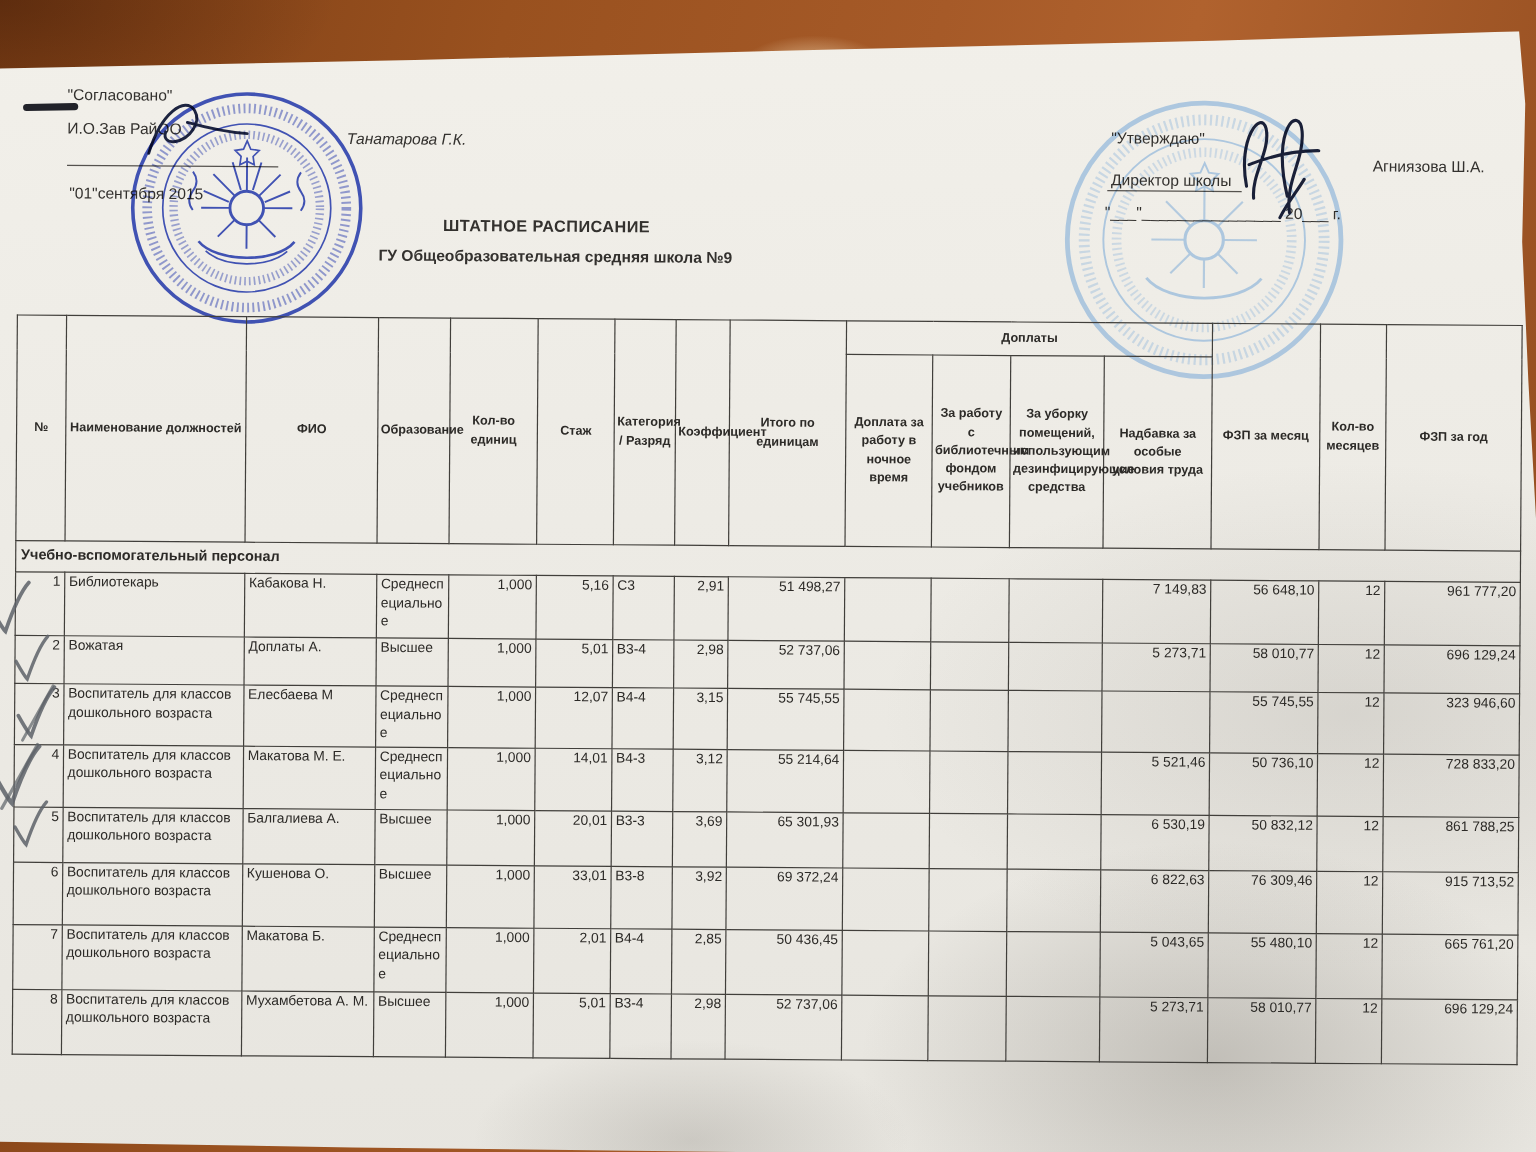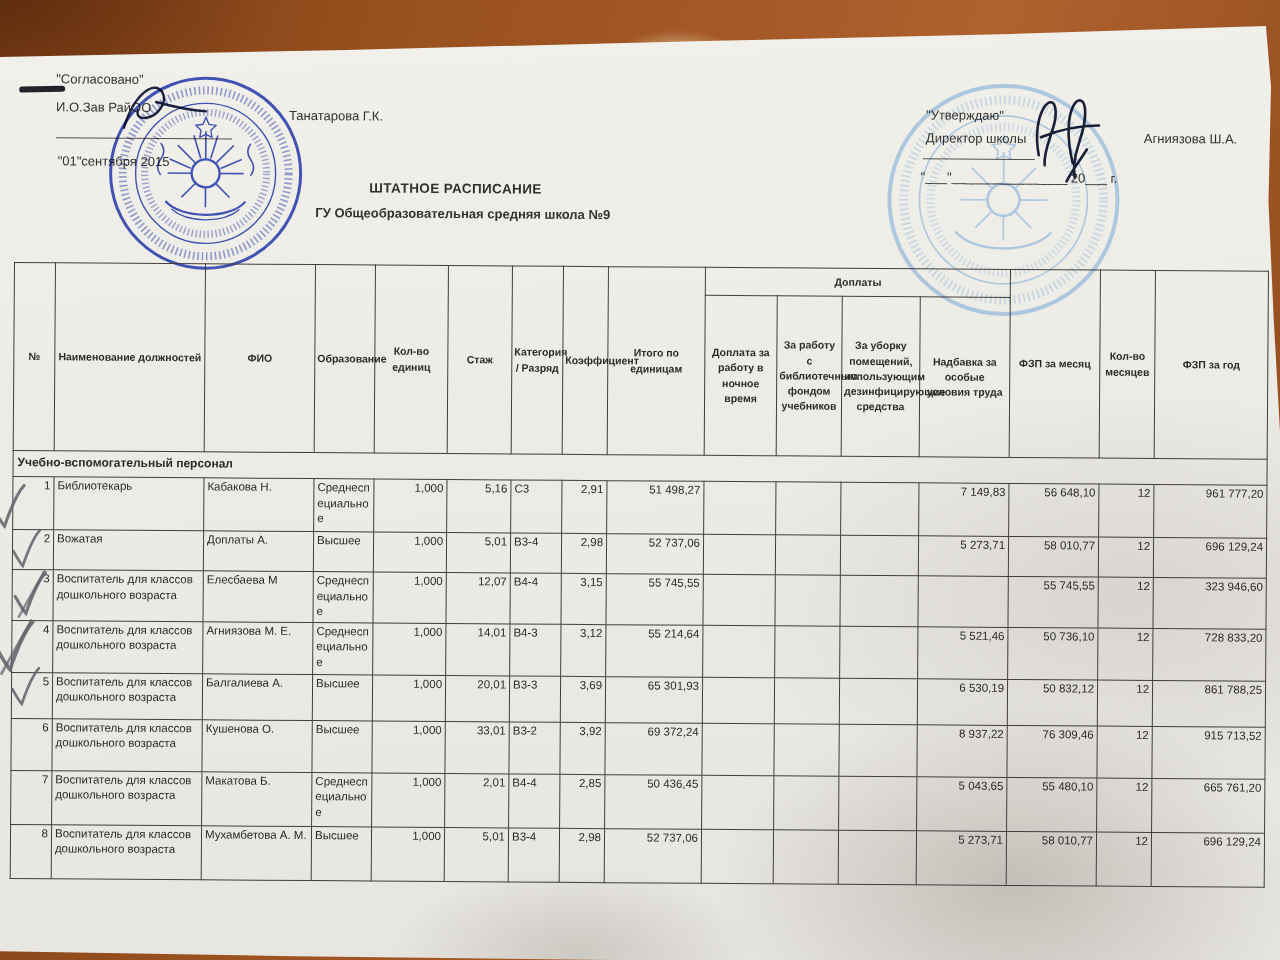--- a/index.html
+++ b/index.html
@@ -43,21 +43,21 @@
 </head>
 <body>
 
 <div class="paper"></div>
 
 <div class="content">
 
   <div class="inkmark"></div>
   <div class="t" style="left:55px;top:71px;">"Согласовано"</div>
   <div class="t" style="left:55px;top:99px;">И.О.Зав РайОО</div>
-  <div class="t" style="left:288px;top:106px;">Танатарова Г.К.</div>
+  <div class="t" style="left:288px;top:106px;font-style:italic;">Танатарова Г.К.</div>
   <div class="rule" style="left:55px;top:137px;width:176px;"></div>
   <div class="t" style="left:57px;top:153px;">"01"сентября 2015</div>
 
   <svg width="100" height="70" style="left:115px;top:75px;" viewBox="0 0 100 70">
     <path d="M8,52 C18,18 38,4 46,16 C52,26 42,40 30,42 C24,43 20,40 22,34 M40,26 C55,30 72,34 90,35" fill="none" stroke="#1d2440" stroke-width="2.4" stroke-linecap="round"></path>
   </svg>
 
   <svg class="stamp" width="200" height="200" style="left:105px;top:72px;opacity:.92;" viewBox="0 0 200 200">
     <g fill="none" stroke="#3144ae">
       <circle cx="100" cy="100" r="95" stroke-width="3"></circle>
@@ -74,21 +74,21 @@
       <path d="M66,136 C82,150 118,150 134,136" stroke-width="1.4"></path>
       <path d="M100,44 l3,7 7,1 -5,5 1,7 -6,-3 -6,3 1,-7 -5,-5 7,-1 z" stroke-width="1.4"></path>
       <path d="M55,70 q6,8 0,16 q-6,8 0,16 M145,70 q-6,8 0,16 q6,8 0,16" stroke-width="1.6"></path>
     </g>
   </svg>
 
   <div class="t doc-title" style="left:305px;top:178px;width:300px;font-size:13.5px;">ШТАТНОЕ РАСПИСАНИЕ</div>
   <div class="t doc-sub" style="left:315px;top:203px;width:280px;font-size:13px;">ГУ Общеобразовательная средняя школа №9</div>
 
   <div class="t" style="left:925px;top:101px;">"Утверждаю"</div>
-  <div class="t" style="left:925px;top:124px;">Директор школы</div>
+  <div class="t" style="left:925px;top:136px;">Директор школы</div>
   <div class="t" style="left:1143px;top:123px;">Агниязова Ш.А.</div>
   <div class="rule" style="left:922px;top:152px;width:112px;"></div>
   <div class="t" style="left:920px;top:163px;">"___"________________ 20___ г.</div>
 
   <svg width="110" height="120" style="left:1020px;top:78px;" viewBox="0 0 110 120">    
       <path d="M18,70 C10,30 30,6 34,22 C38,40 22,60 24,80 M52,78 C38,20 62,2 64,24 C66,48 50,66 54,92 M20,52 C40,44 62,40 78,40 M46,96 C52,84 60,74 66,64" fill="none" stroke="#1a2038" stroke-width="2.6" stroke-linecap="round"></path>
   </svg>
 
   <svg class="stamp" width="240" height="240" style="left:883px;top:73px;opacity:.8;" viewBox="0 0 240 240">
     <g fill="none" stroke="#9cbddc">
@@ -202,21 +202,21 @@
           <td class="rgt"></td>
           <td class="rgt"></td>
           <td class="rgt"></td>
           <td class="rgt">55 745,55</td>
           <td class="rgt">12</td>
           <td class="rgt">323 946,60</td>
         </tr>
         <tr style="height:52px;">
           <td class="rgt">4</td>
           <td class="lft">Воспитатель для классов дошкольного возраста</td>
-          <td class="lft">Агниязова М. Е.</td>
+          <td class="lft">Макатова М. Е.</td>
           <td class="lft">Среднеспециальное</td>
           <td class="rgt">1,000</td>
           <td class="rgt">14,01</td>
           <td class="lft">B4-3</td>
           <td class="rgt">3,12</td>
           <td class="rgt">55 214,64</td>
           <td class="rgt"></td>
           <td class="rgt"></td>
           <td class="rgt"></td>
           <td class="rgt">5 521,46</td>
@@ -242,27 +242,27 @@
           <td class="rgt">12</td>
           <td class="rgt">861 788,25</td>
         </tr>
         <tr style="height:52px;">
           <td class="rgt">6</td>
           <td class="lft">Воспитатель для классов дошкольного возраста</td>
           <td class="lft">Кушенова О.</td>
           <td class="lft">Высшее</td>
           <td class="rgt">1,000</td>
           <td class="rgt">33,01</td>
-          <td class="lft">B3-2</td>
+          <td class="lft">B3-8</td>
           <td class="rgt">3,92</td>
           <td class="rgt">69 372,24</td>
           <td class="rgt"></td>
           <td class="rgt"></td>
           <td class="rgt"></td>
-          <td class="rgt">8 937,22</td>
+          <td class="rgt">6 822,63</td>
           <td class="rgt">76 309,46</td>
           <td class="rgt">12</td>
           <td class="rgt">915 713,52</td>
         </tr>
         <tr style="height:54px;">
           <td class="rgt">7</td>
           <td class="lft">Воспитатель для классов дошкольного возраста</td>
           <td class="lft">Макатова Б.</td>
           <td class="lft">Среднеспециальное</td>
           <td class="rgt">1,000</td>

